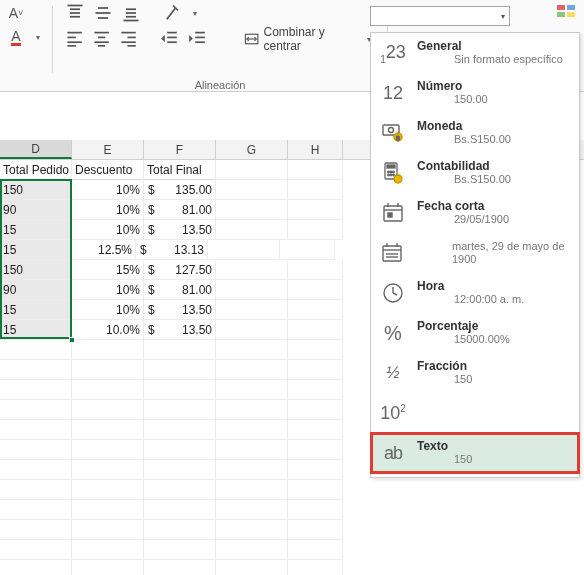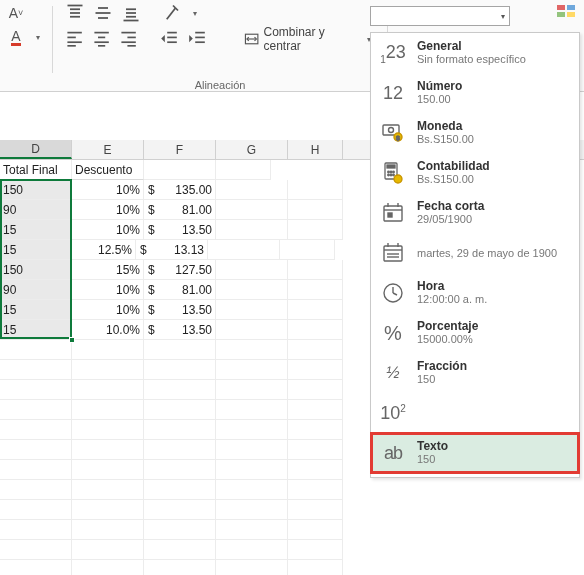--- a/index.html
+++ b/index.html
@@ -108,21 +108,21 @@
     height:40px;
     cursor:default;
   }
   .fmt-icon {
     width:28px; height:28px; display:flex; align-items:center; justify-content:center;
     color:#666; font-family:"Segoe UI", sans-serif;
   }
   .fmt-icon svg { width:26px; height:26px; }
   .fmt-text { display:flex; flex-direction:column; line-height:13px;}
   .fmt-title { font-size:12px; color:#333; font-weight:600;}
-  .fmt-sample { font-size:11px; color:#777;}
+  .fmt-sample { font-size:11px; color:#777;margin-left:37px;}
   .fmt-item.highlight {
     background:#daece1;
   }
   .fmt-item.redbox {
     outline:3px solid #e23b33;
     outline-offset:-2px;
   }
   .sub-font { font-size:18px; letter-spacing:0px; color:#666; font-weight:400;}
   .super { font-size:10px; vertical-align:super;}
   .slash-half { font-size:16px; font-style:italic; color:#666;}
@@ -386,22 +386,23 @@
 <div class="sheet">
   <div class="col-headers" id="colhdrs">
       <div class="col-header selected" style="width: 72px;">D</div>
       <div class="col-header" style="width: 72px;">E</div>
       <div class="col-header" style="width: 72px;">F</div>
       <div class="col-header" style="width: 72px;">G</div>
       <div class="col-header" style="width: 55px;">H</div>
     </div>
   <div class="grid" id="grid">
       <div class="row">
+        <div class="cell header-text" style="width: 72px;">Total Pedido</div>
+        <div class="cell header-text" style="width: 72px;">Descuento</div>
         <div class="cell header-text" style="width: 72px;">Total Final</div>
-        <div class="cell header-text" style="width: 72px;">Descuento</div>
         <div class="cell " style="width: 72px;"></div>
         <div class="cell " style="width: 55px;"></div>
       </div>
       <div class="row">
         <div class="cell sel-col" style="width: 72px;">150</div>
         <div class="cell num" style="width: 72px;">10%</div>
         <div class="cell curr" style="width: 72px;">
           <span class="curr-sym">$</span>
           <span>135.00</span>
         </div>

